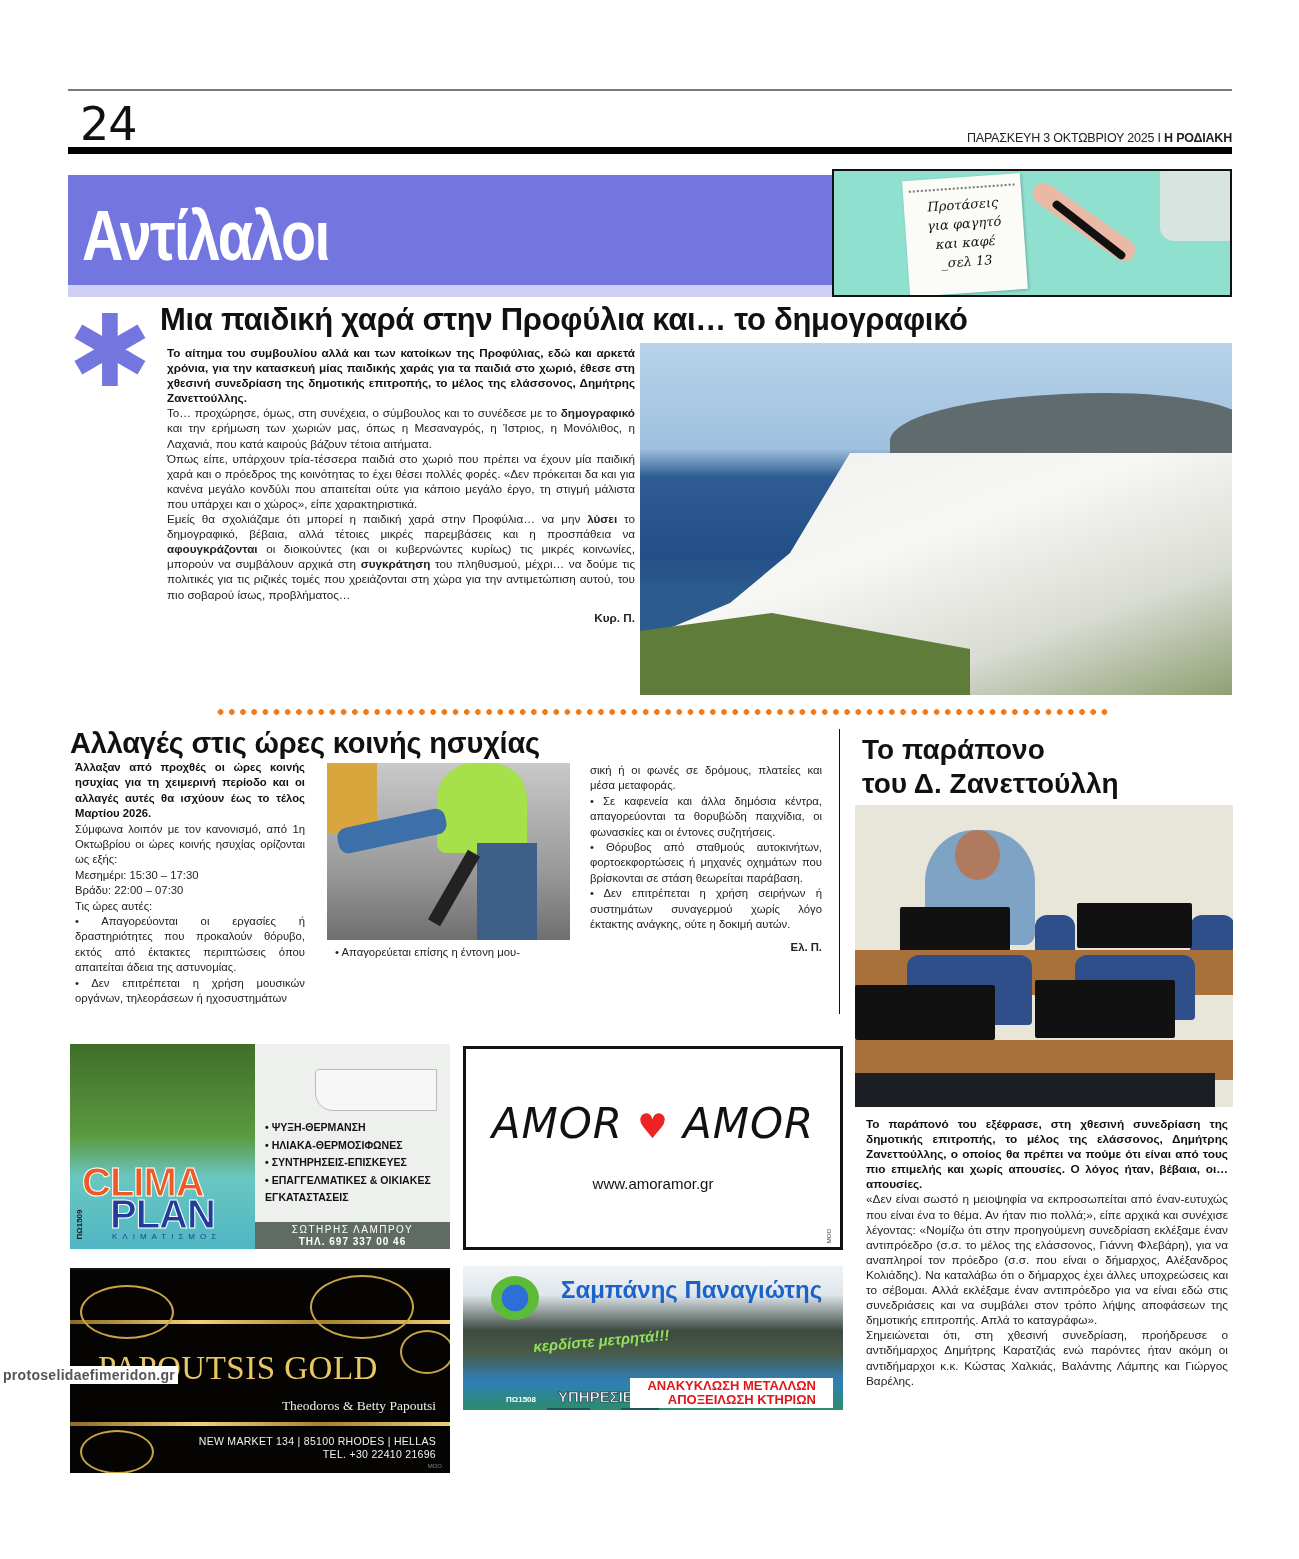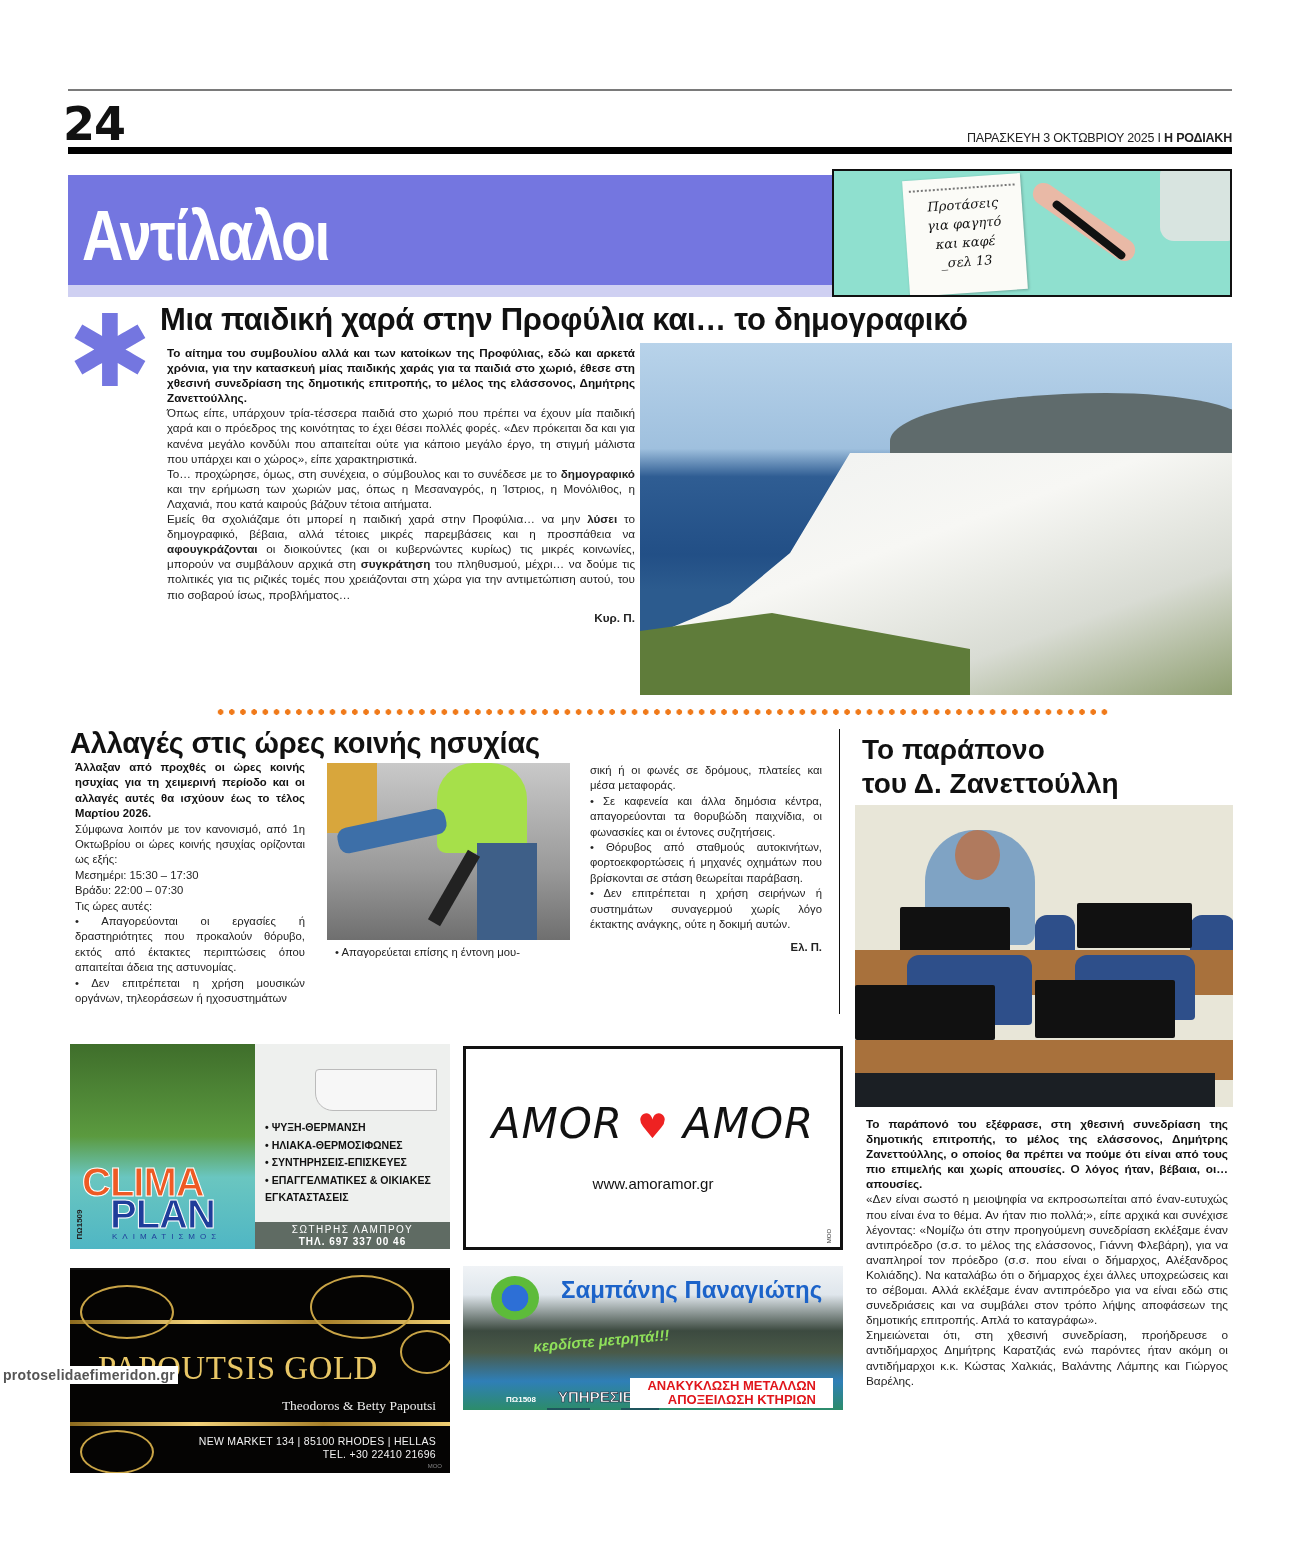--- a/index.html
+++ b/index.html
@@ -1,19 +1,19 @@
 <!DOCTYPE html>
 <html><head>
 <meta charset="utf-8">
 <style>
   html, body { margin:0; padding:0; background:#ffffff; }
   body { width:1299px; height:1559px; position:relative; overflow:hidden; font-family:"Liberation Sans", sans-serif; color:#111; }
   .abs { position:absolute; }
   .top-rule { left:68px; top:89px; width:1164px; height:2px; background:#7a7a7a; }
-  .page-num { left:63px; top:100px; font-family:"DejaVu Sans", sans-serif; font-weight:700; font-size:46px; line-height:48px; color:#111; letter-spacing:-1px; }
+  .page-num { left:80px; top:100px; font-family:"DejaVu Sans", sans-serif; font-weight:400; font-size:46px; line-height:48px; color:#111; letter-spacing:-1px; }
   .dateline { right:67px; top:131px; font-size:12.5px; color:#222; letter-spacing:-0.2px; }
   .dateline b { font-weight:bold; }
   .thick-rule { left:68px; top:147px; width:1164px; height:7px; background:#000; }
 
   .banner { left:68px; top:175px; width:1164px; height:110px; background:#7476e0; }
   .banner-strip { left:68px; top:285px; width:1164px; height:12px; background:#cfd0f2; }
   .banner-title { left:82px; top:196px; font-family:"Liberation Sans", sans-serif; font-weight:bold; font-size:70px; line-height:80px; color:#fff; letter-spacing:-2px; transform:scaleX(0.82); transform-origin:left top; }
   .promo { left:832px; top:169px; width:400px; height:128px; background:#8fe0cf; border:2px solid #111; box-sizing:border-box; overflow:hidden; }
   .promo-note { position:absolute; left:72px; top:6px; width:118px; height:116px; background:#fbfbf7; transform:rotate(-4deg); box-shadow:1px 1px 3px rgba(0,0,0,.25); }
   .promo-note .spiral { height:6px; border-bottom:2px dotted #777; margin:4px 6px 0; }
@@ -132,22 +132,22 @@
     </div>
   </div>
   <div class="promo-hand"></div>
   <div class="promo-pen"></div>
 </div>
 
 <div class="abs asterisk">✱</div>
 <h1 class="abs h1" style="margin:0">Μια παιδική χαρά στην Προφύλια και… το δημογραφικό</h1>
 <div class="abs article1">
   <p class="lead">Το αίτημα του συμβουλίου αλλά και των κατοίκων της Προφύλιας, εδώ και αρκετά χρόνια, για την κατασκευή μίας παιδικής χαράς για τα παιδιά στο χωριό, έθεσε στη χθεσινή συνεδρίαση της δημοτικής επιτροπής, το μέλος της ελάσσονος, Δημήτρης Ζανεττούλλης.</p>
+  <p><span>Το… προχώρησε, όμως, στη συνέχεια, ο σύμβουλος και το συνέδεσε με το </span><b>δημογραφικό</b><span> και την ερήμωση των χωριών μας, όπως η Μεσαναγρός, η Ίστριος, η Μονόλιθος, η Λαχανιά, που κατά καιρούς βάζουν τέτοια αιτήματα.</span></p>
   <p>Όπως είπε, υπάρχουν τρία-τέσσερα παιδιά στο χωριό που πρέπει να έχουν μία παιδική χαρά και ο πρόεδρος της κοινότητας το έχει θέσει πολλές φορές. «Δεν πρόκειται δα και για κανένα μεγάλο κονδύλι που απαιτείται ούτε για κάποιο μεγάλο έργο, τη στιγμή μάλιστα που υπάρχει και ο χώρος», είπε χαρακτηριστικά.</p>
-  <p><span>Το… προχώρησε, όμως, στη συνέχεια, ο σύμβουλος και το συνέδεσε με το </span><b>δημογραφικό</b><span> και την ερήμωση των χωριών μας, όπως η Μεσαναγρός, η Ίστριος, η Μονόλιθος, η Λαχανιά, που κατά καιρούς βάζουν τέτοια αιτήματα.</span></p>
   <p><span>Εμείς θα σχολιάζαμε ότι μπορεί η παιδική χαρά στην Προφύλια… να μην </span><b>λύσει</b><span> το δημογραφικό, βέβαια, αλλά τέτοιες μικρές παρεμβάσεις και η προσπάθεια να </span><b>αφουγκράζονται</b><span> οι διοικούντες (και οι κυβερνώντες κυρίως) τις μικρές κοινωνίες, μπορούν να συμβάλουν αρχικά στη </span><b>συγκράτηση</b><span> του πληθυσμού, μέχρι… να δούμε τις πολιτικές για τις ριζικές τομές που χρειάζονται στη χώρα για την αντιμετώπιση αυτού, του πιο σοβαρού ίσως, προβλήματος…</span></p>
   <p class="sig">Κυρ. Π.</p>
 </div>
 <div class="abs photo1">
   <div class="cliff"></div>
   <div class="town"></div>
   <div class="green"></div>
 </div>
 
 <div class="abs dots"></div>

